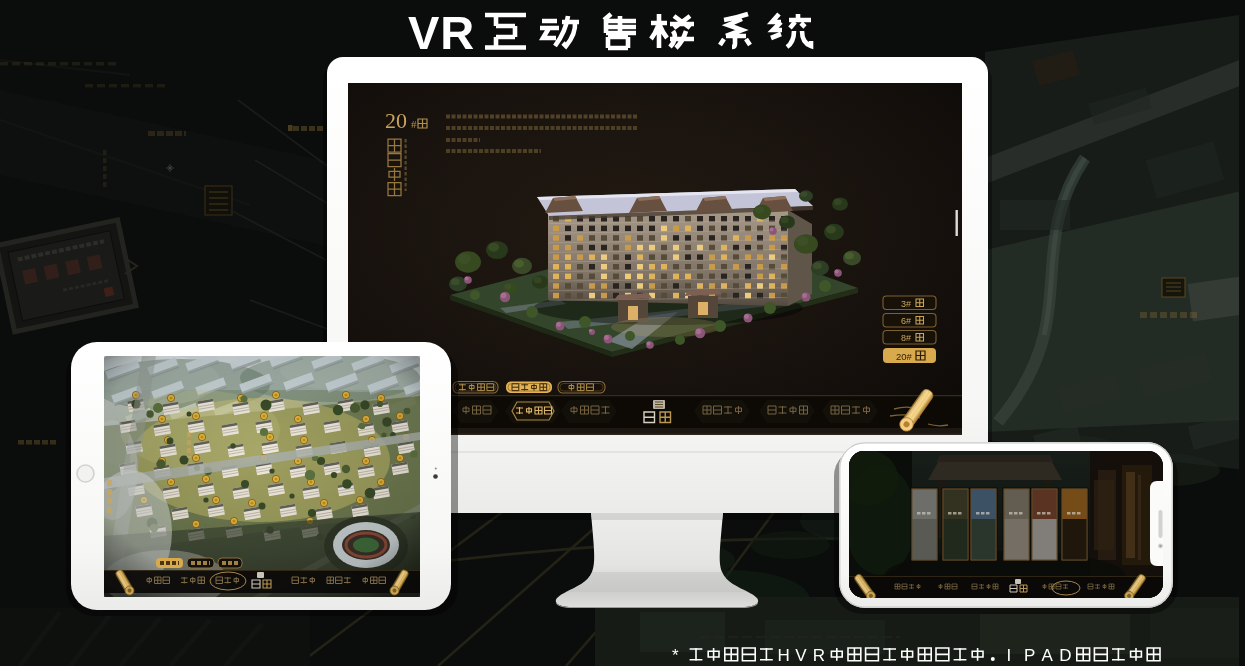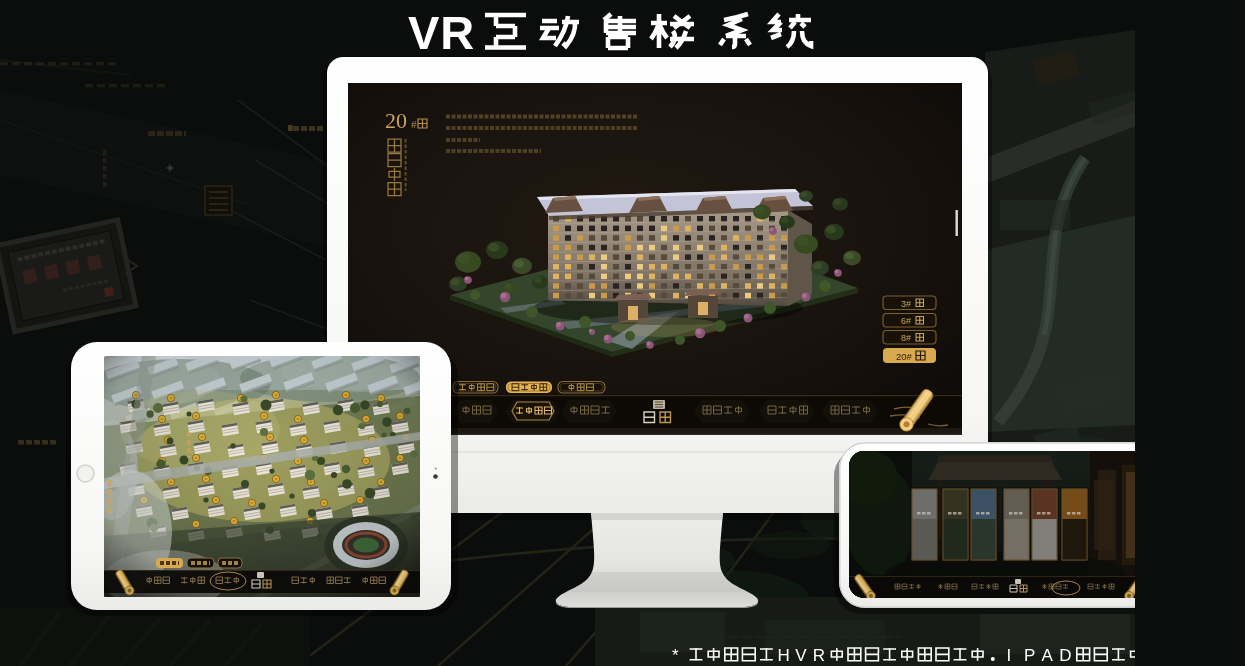--- a/index.html
+++ b/index.html
@@ -1,14 +1,14 @@
 <!DOCTYPE html>
 <html><head><meta charset="utf-8"><style>
 html,body{margin:0;padding:0;background:#0a0d0b;}
-#stage{position:relative;width:1135px;height:666px;overflow:hidden;background:#0a0d0b;font-family:"Liberation Sans",sans-serif;}
+#stage{position:relative;width:1239px;height:666px;overflow:hidden;background:#0a0d0b;font-family:"Liberation Sans",sans-serif;}
 svg{display:block}
 </style></head><body>
 <div id="stage">
 <svg width="1245" height="666" viewBox="0 0 1245 666">
 <defs>
 <linearGradient id="frameg" x1="0" y1="0" x2="0" y2="1">
           <stop offset="0" stop-color="#ffffff"></stop>
           <stop offset="0.78" stop-color="#f6f6f4"></stop>
           <stop offset="1" stop-color="#ebebe9"></stop>
         </linearGradient>

